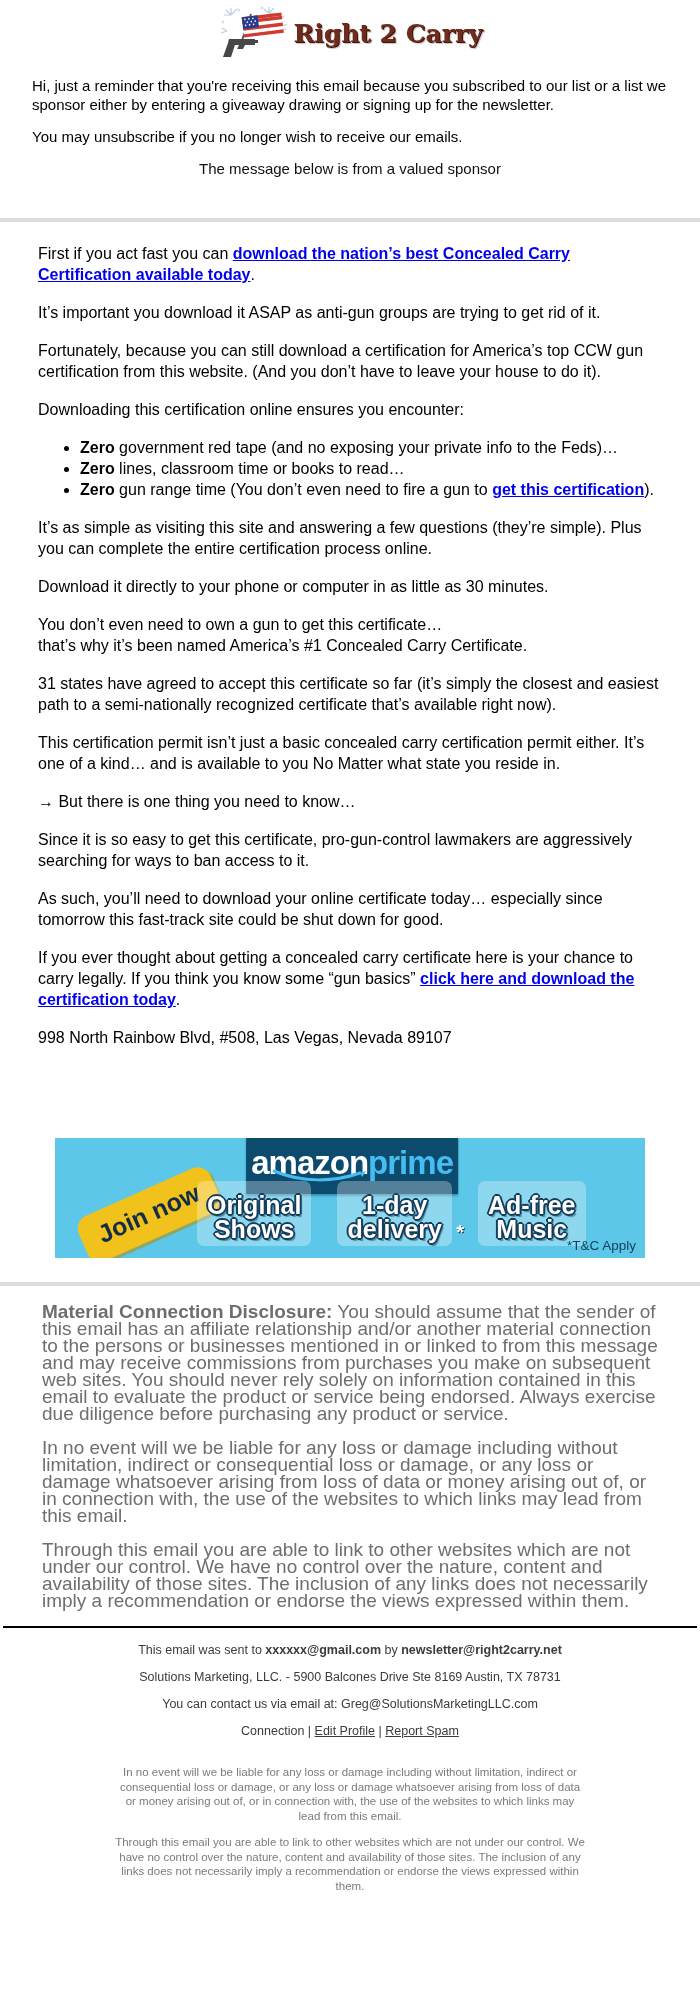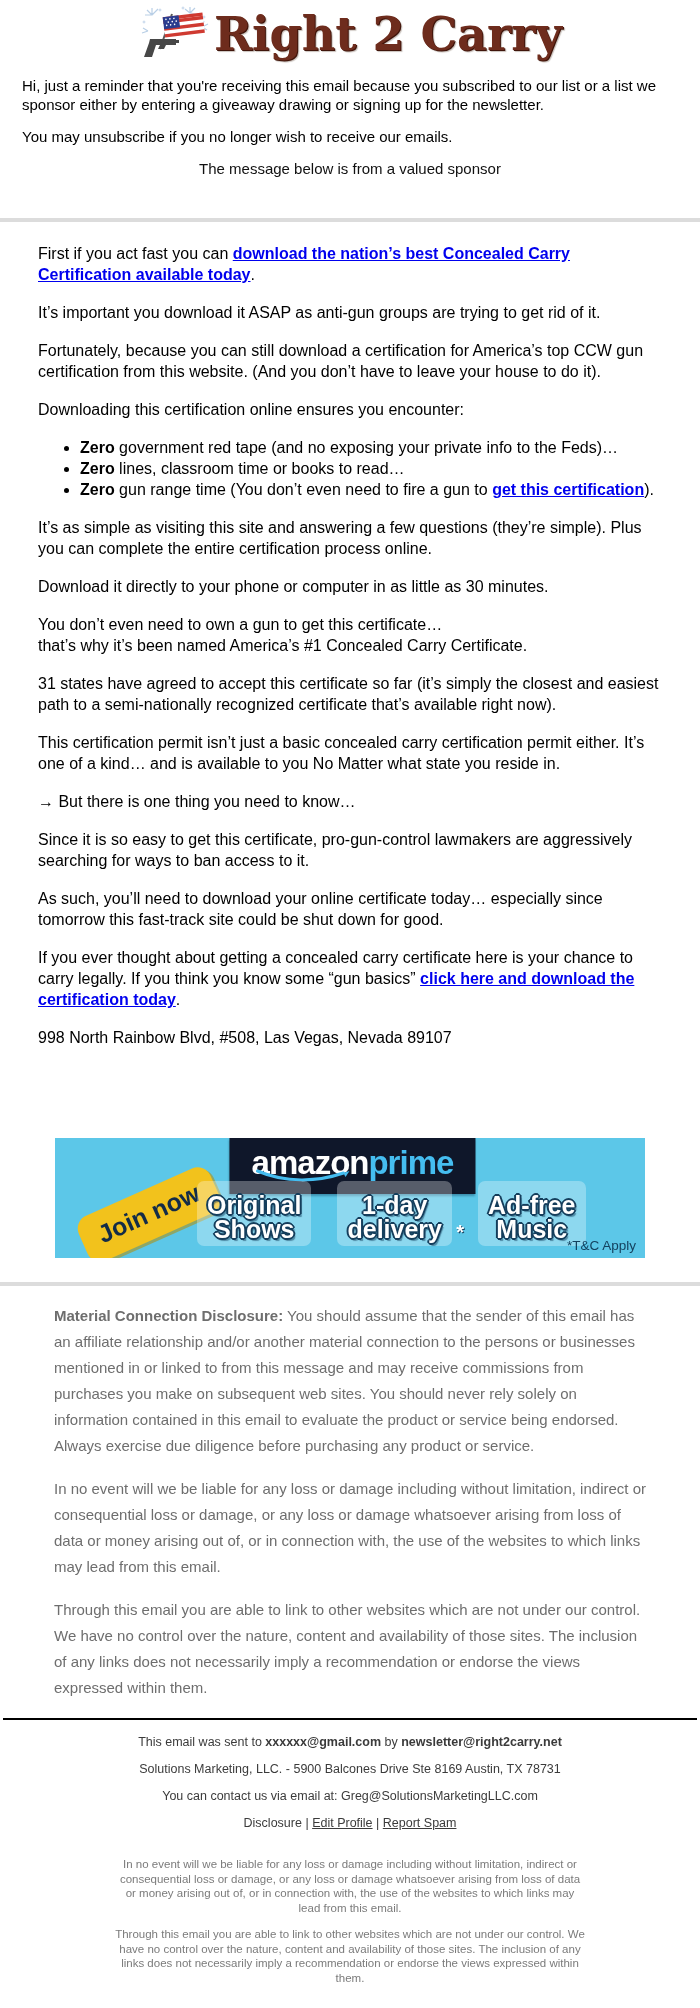--- a/index.html
+++ b/index.html
@@ -10,28 +10,28 @@
     background: #ffffff;
     font-family: "Liberation Sans", sans-serif;
     color: #000;
   }
   
   .header { text-align: center; padding-top: 5px; }
   .logo-wrap { display: inline-flex; align-items: center; gap: 4px; }
   .brand-text {
     font-family: "DejaVu Serif", serif;
     font-weight: bold;
-    font-size: 46px;
+    font-size: 25px;
     color: #6e2c1d;
     text-shadow: 1px 1px 0 #40150b, 2px 2px 1px #c9c2bd;
     letter-spacing: 0px;
     line-height: 52px;
   }
   
-  .preheader { padding: 0 22px; }
+  .preheader { padding: 0 32px; }
   .preheader p { font-size: 15px; line-height: 19px; margin: 13px 0; }
   .sponsor-note { text-align: center; font-size: 12px; margin: 23px 0 0; color: #111; }
   .gray-divider { height: 4px; background: #dcdcdc; margin: 40px 0 0; }
   
   .main { padding: 0 38px; margin-top: 21px; }
   .main p { font-size: 16px; line-height: 21px; margin: 17px 0; }
   .main ul { margin: 17px 0; padding-left: 42px; }
   .main li { font-size: 16px; line-height: 21px; }
   .cta { color: #0000ee; font-weight: bold; text-decoration: underline; cursor: pointer; }
   .b { font-weight: bold; }
@@ -48,22 +48,22 @@
     transform: rotate(-24deg);
     background: #f2c21c;
     border-radius: 14px;
     padding: 9px 18px 11px;
     font-size: 25px; font-weight: bold; color: #132c48;
     box-shadow: 2px 3px 0 rgba(180,140,0,.55);
     white-space: nowrap;
   }
   .ap-logo {
     position: absolute; left: 50%; top: 0; transform: translateX(-49%);
-    width: 246px; height: 56px;
-    background: #0f172a;
+    width: 212px; height: 56px;
+    background: #0c4a6e;
     display: flex; align-items: center; justify-content: center;
     box-shadow: 0 2px 2px rgba(0,40,70,.35);
   }
   .ap-logo .word { font-size: 33px; font-weight: bold; letter-spacing: -1px; line-height: 33px; position: relative; top: -4px; }
   .ap-amazon { color: #ffffff; }
   .ap-prime { color: #45bdf0; text-align: center; }
   .ap-smile { position: absolute; left: 26px; bottom: 7px; }
   .badges {
     position: absolute; left: 142px; bottom: 12px;
     display: flex; align-items: flex-end; gap: 26px;
@@ -88,21 +88,21 @@
     color: #ffffff; font-size: 20px; font-weight: bold;
     text-shadow: 1px 1px 0 #153e5c;
   }
   .tc-note {
     position: absolute; right: 9px; bottom: 5px;
     color: #14425f; font-size: 13.5px;
   }
   
   .gray-divider2 { height: 4px; background: #dcdcdc; margin: 24px 0 0; }
   .disclosure { padding: 0 38px; margin-top: 10px; color: #6e6e6e; }
-  .disclosure p { font-size: 15px; line-height: 26px; margin: 17px 16px; }
+  .disclosure p { font-size: 19px; line-height: 17px; margin: 17px 4px; }
   .black-hr { border: none; border-top: 2px solid #000; margin: 15px 3px 0; }
   
   .footer { text-align: center; margin-top: 14px; color: #3b3b3b; }
   .footer p { font-size: 12.5px; margin: 11px 0; line-height: 16px; }
   .footer a { color: #3b3b3b; text-decoration: underline; cursor: pointer; }
   .footer .plain { text-decoration: none; }
   .legal {
     width: 470px; margin: 26px auto 0;
     text-align: center; color: #7b7b7b;
     padding-bottom: 18px;
@@ -231,21 +231,21 @@
   <p>Through this email you are able to link to other websites which are not under our control. We have no control over the nature, content and availability of those sites. The inclusion of any links does not necessarily imply a recommendation or endorse the views expressed within them.</p>
 </div>
 
 <hr class="black-hr">
 
 <div class="footer">
   <p><span>This email was sent to </span><span class="b">xxxxxx@gmail.com</span><span> by </span><span class="b">newsletter@right2carry.net</span></p>
   <p>Solutions Marketing, LLC. - 5900 Balcones Drive Ste 8169 Austin, TX 78731</p>
   <p>You can contact us via email at: Greg@SolutionsMarketingLLC.com</p>
   <p>
-    <a class="plain">Disclosure</a>
+    <a class="plain">Connection</a>
     <span>|</span>
     <a>Edit Profile</a>
     <span>|</span>
     <a>Report Spam</a>
   </p>
 </div>
 
 <div class="legal">
   <p>In no event will we be liable for any loss or damage including without limitation, indirect or consequential loss or damage, or any loss or damage whatsoever arising from loss of data or money arising out of, or in connection with, the use of the websites to which links may lead from this email.</p>
   <p>Through this email you are able to link to other websites which are not under our control. We have no control over the nature, content and availability of those sites. The inclusion of any links does not necessarily imply a recommendation or endorse the views expressed within them.</p>

